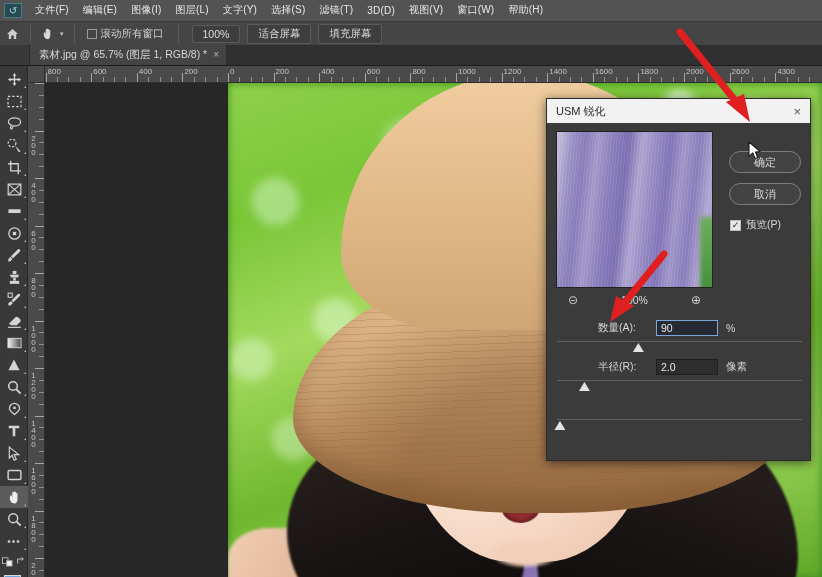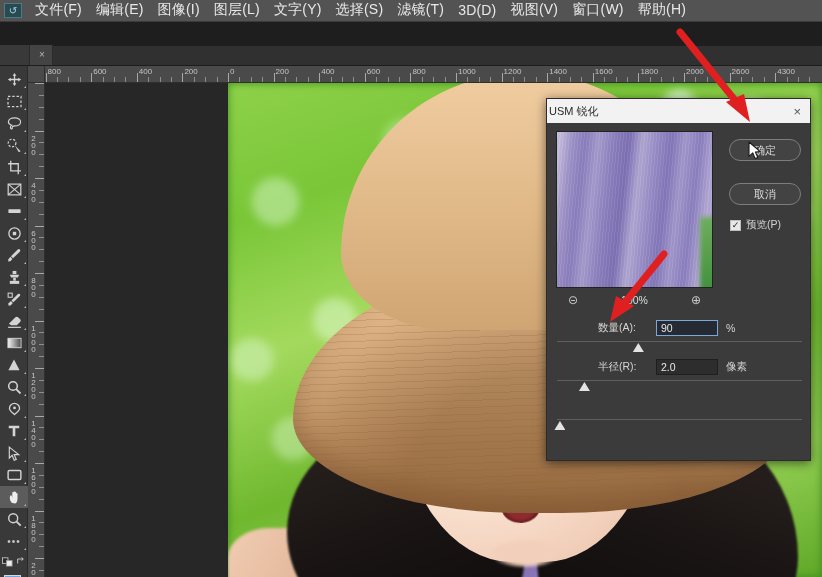--- a/index.html
+++ b/index.html
@@ -19,21 +19,21 @@
     display: flex; align-items: center;
     border-bottom: 1px solid #3b3b3b;
   }
   #ps-home {
     width: 18px; height: 15px; margin-left: 4px; margin-right: 6px;
     background: #2a4a52; border: 1px solid #4a7c88;
     display: flex; align-items: center; justify-content: center;
     color: #9fd5e2; font-size: 10px; line-height: 1;
   }
   .menu-item {
-    color: #e8e8e8; font-size: 14px; padding: 2px 7px 3px 7px;
+    color: #e8e8e8; font-size: 10px; padding: 2px 7px 3px 7px;
     white-space: nowrap; letter-spacing: .2px;
   }
 
   
   #optionsbar {
     position: absolute; left: 0; top: 22px; width: 822px; height: 24px;
     background: #454545;
     display: flex; align-items: center;
     border-bottom: 1px solid #2e2e2e;
   }
@@ -255,21 +255,21 @@
   #dialog {
     position: absolute; left: 546px; top: 98px; width: 265px; height: 363px;
     background: #3b3b3b;
     border: 1px solid #2b2b2b;
     box-shadow: 0 2px 10px rgba(0,0,0,.55);
     z-index: 30;
   }
   #dlg-titlebar {
     height: 24px; background: #f2f2f2;
     display: flex; align-items: center; justify-content: space-between;
-    padding: 0 6px 0 2px;
+    padding: 0 6px 0 9px;
   }
   #dlg-title { color: #2a2a2a; font-size: 11px; white-space: nowrap; }
   #dlg-close { color: #555; font-size: 13px; line-height: 1; padding: 0 3px; }
   #dlg-body { position: relative; height: 339px; }
 
   #preview-box {
     position: absolute; left: 9px; top: 8px; width: 157px; height: 157px;
     border: 1px solid #222; overflow: hidden;
     background: #9b8fc4;
   }
@@ -293,21 +293,21 @@
     background: linear-gradient(180deg,#6fae5e,#3f8f3a);
     filter: blur(2px);
   }
 
   #btn-ok, #btn-cancel {
     position: absolute; left: 182px; width: 72px; height: 22px;
     border: 1px solid #7d7d7d; border-radius: 11px;
     background: #434343; color: #dcdcdc; font-size: 11px;
     display: flex; align-items: center; justify-content: center;
   }
-  #btn-ok { top: 16px; }
+  #btn-ok { top: 28px; }
   #btn-cancel { top: 60px; }
 
   #preview-check-row {
     position: absolute; left: 183px; top: 95px;
     display: flex; align-items: center; gap: 5px;
   }
   #preview-checkbox {
     width: 11px; height: 11px; background: #e8e8e8; border: 1px solid #bdbdbd;
     color: #222; font-size: 9px; line-height: 9px; text-align: center;
   }
@@ -379,24 +379,48 @@
     <div class="menu-item">图层(L)</div>
     <div class="menu-item">文字(Y)</div>
     <div class="menu-item">选择(S)</div>
     <div class="menu-item">滤镜(T)</div>
     <div class="menu-item">3D(D)</div>
     <div class="menu-item">视图(V)</div>
     <div class="menu-item">窗口(W)</div>
     <div class="menu-item">帮助(H)</div>
   </div>
 
+  <div id="optionsbar">
+    <div id="ob-home" class="ob-icon">
+      <svg width="13" height="12" viewBox="0 0 13 12">
+          <path d="M6.5 1 L12 6 H10.2 V11 H7.8 V7.6 H5.2 V11 H2.8 V6 H1 Z" fill="#cfcfcf"></path>
+        </svg>
+    </div>
+    <div class="ob-sep"></div>
+    <div id="ob-tool">
+      <svg width="14" height="14" viewBox="0 0 16 16">
+        <path d="M5 13 C3 11 3 8 3.4 6.6 C3.7 5.7 4.7 5.6 4.9 6.5 L5.4 8.4 V3.1 C5.4 2.2 6.7 2.2 6.7 3.1 V7.4 V2.4 C6.7 1.5 8 1.5 8 2.4 V7.4 V2.9 C8 2 9.3 2 9.3 2.9 V7.6 V4.1 C9.3 3.3 10.6 3.3 10.6 4.1 V9.4 C10.6 12 9.3 13.6 8 13.9 Z" fill="#d8d8d8"></path>
+      </svg>
+    </div>
+    <span id="ob-tool-caret">▾</span>
+    <div class="ob-sep"></div>
+    <div class="ob-check-wrap">
+      <div class="ob-checkbox"></div>
+      <span class="ob-label">滚动所有窗口</span>
+    </div>
+    <div class="ob-sep" style="margin-left:14px"></div>
+    <div class="ob-btn">100%</div>
+    <div class="ob-btn">适合屏幕</div>
+    <div class="ob-btn">填充屏幕</div>
+  </div>
 
   <div id="tabbar">
     <div id="tab-gutter"></div>
     <div id="doc-tab">
+      <span id="doc-tab-title">素材.jpg @ 65.7% (图层 1, RGB/8) *</span>
       <span id="doc-tab-close">×</span>
     </div>
   </div>
 
   <div id="toolbar">
     <div class="tool">
       <svg width="15" height="15" viewBox="0 0 16 16">
           <path d="M8 1 L10 4 H8.7 V7.3 H12 V6 L15 8 L12 10 V8.7 H8.7 V12 H10 L8 15 L6 12 H7.3 V8.7 H4 V10 L1 8 L4 6 V7.3 H7.3 V4 H6 Z" fill="#d4d4d4"></path>
         </svg>
       <i class="corner"></i>

